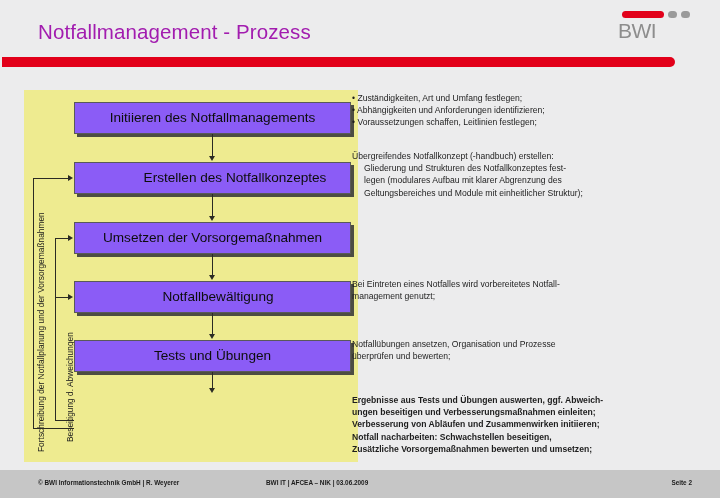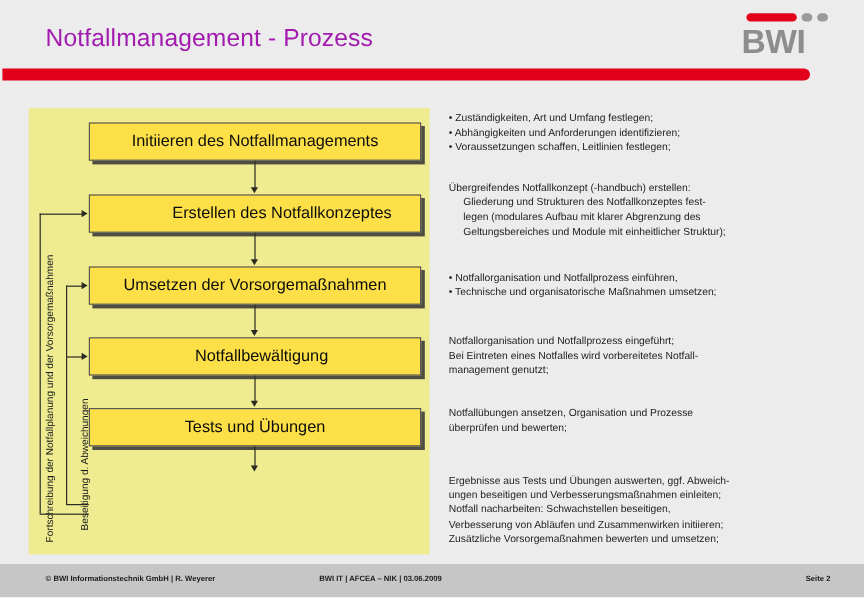--- a/index.html
+++ b/index.html
@@ -59,22 +59,22 @@
     height: 7px;
     background: #9a9a9a;
     border-radius: 4px;
   }
   .logo-dot.d1 { left: 54px; }
   .logo-dot.d2 { left: 67px; }
   .logo-text {
     position: absolute;
     left: 4px;
     top: 11px;
-    font-size: 28px;
-    font-weight: bold;
+    font-size: 21px;
+    font-weight: normal;
     color: #8d8d8d;
     letter-spacing: -0.5px;
   }
   .title-rule {
     position: absolute;
     left: 2px;
     top: 57px;
     width: 673px;
     height: 10px;
     background: #e2001a;
@@ -104,21 +104,21 @@
   }
   .vlabel.inner {
     left: 41px;
     top: 352px;
   }
 
   .pbox {
     position: absolute;
     left: 50px;
     width: 277px;
-    background: #fde047;
+    background: #8b5cf6;
     border: 1px solid #595959;
     box-shadow: 3px 3px 0 0 #4d4d42;
     display: flex;
     align-items: center;
     justify-content: center;
     text-align: center;
     font-size: 13.6px;
     color: #0d0d0d;
     box-sizing: border-box;
     line-height: 1.25;
@@ -142,21 +142,21 @@
     position: absolute;
     width: 0; height: 0;
     border-top: 3.5px solid transparent;
     border-bottom: 3.5px solid transparent;
     border-left: 5px solid #2b2b23;
   }
 
   
   .notes {
     position: absolute;
-    left: 374px;
+    left: 352px;
     top: 92px;
     width: 340px;
     height: 372px;
   }
   .note-block {
     position: absolute;
     left: 0;
     width: 340px;
     font-size: 8.6px;
     color: #1d1d1d;
@@ -252,41 +252,36 @@
       <div class="note-line">• Voraussetzungen schaffen, Leitlinien festlegen;</div>
     </div>
 
     <div class="note-block" style="top:58px;">
       <div class="note-line">Übergreifendes Notfallkonzept (-handbuch) erstellen:</div>
       <div class="note-line ind">Gliederung und Strukturen des Notfallkonzeptes fest-</div>
       <div class="note-line ind">legen (modulares Aufbau mit klarer Abgrenzung des</div>
       <div class="note-line ind">Geltungsbereiches und Module mit einheitlicher Struktur);</div>
     </div>
 
-    <div class="note-block" style="top:133px;">
-      <div class="note-line">• Notfallorganisation und Notfallprozess einführen,</div>
-      <div class="note-line">• Technische und organisatorische Maßnahmen umsetzen;</div>
-    </div>
 
     <div class="note-block" style="top:186px;">
-      <div class="note-line">Notfallorganisation und Notfallprozess eingeführt;</div>
       <div class="note-line">Bei Eintreten eines Notfalles wird vorbereitetes Notfall-</div>
       <div class="note-line">management genutzt;</div>
     </div>
 
     <div class="note-block" style="top:246px;">
       <div class="note-line">Notfallübungen ansetzen, Organisation und Prozesse</div>
       <div class="note-line">überprüfen und bewerten;</div>
     </div>
 
-    <div class="note-block" style="top:302px;">
+    <div class="note-block" style="top:302px;font-weight:bold;">
       <div class="note-line">Ergebnisse aus Tests und Übungen auswerten, ggf. Abweich-</div>
       <div class="note-line">ungen beseitigen und Verbesserungsmaßnahmen einleiten;</div>
+      <div class="note-line">Verbesserung von Abläufen und Zusammenwirken initiieren;</div>
       <div class="note-line">Notfall nacharbeiten: Schwachstellen beseitigen,</div>
-      <div class="note-line">Verbesserung von Abläufen und Zusammenwirken initiieren;</div>
       <div class="note-line">Zusätzliche Vorsorgemaßnahmen bewerten und umsetzen;</div>
     </div>
 
   </div>
 
   <div class="footer">
     <span class="f-left">© BWI Informationstechnik GmbH | R. Weyerer</span>
     <span class="f-center">BWI IT | AFCEA – NIK | 03.06.2009</span>
     <span class="f-right">Seite 2</span>
   </div>

